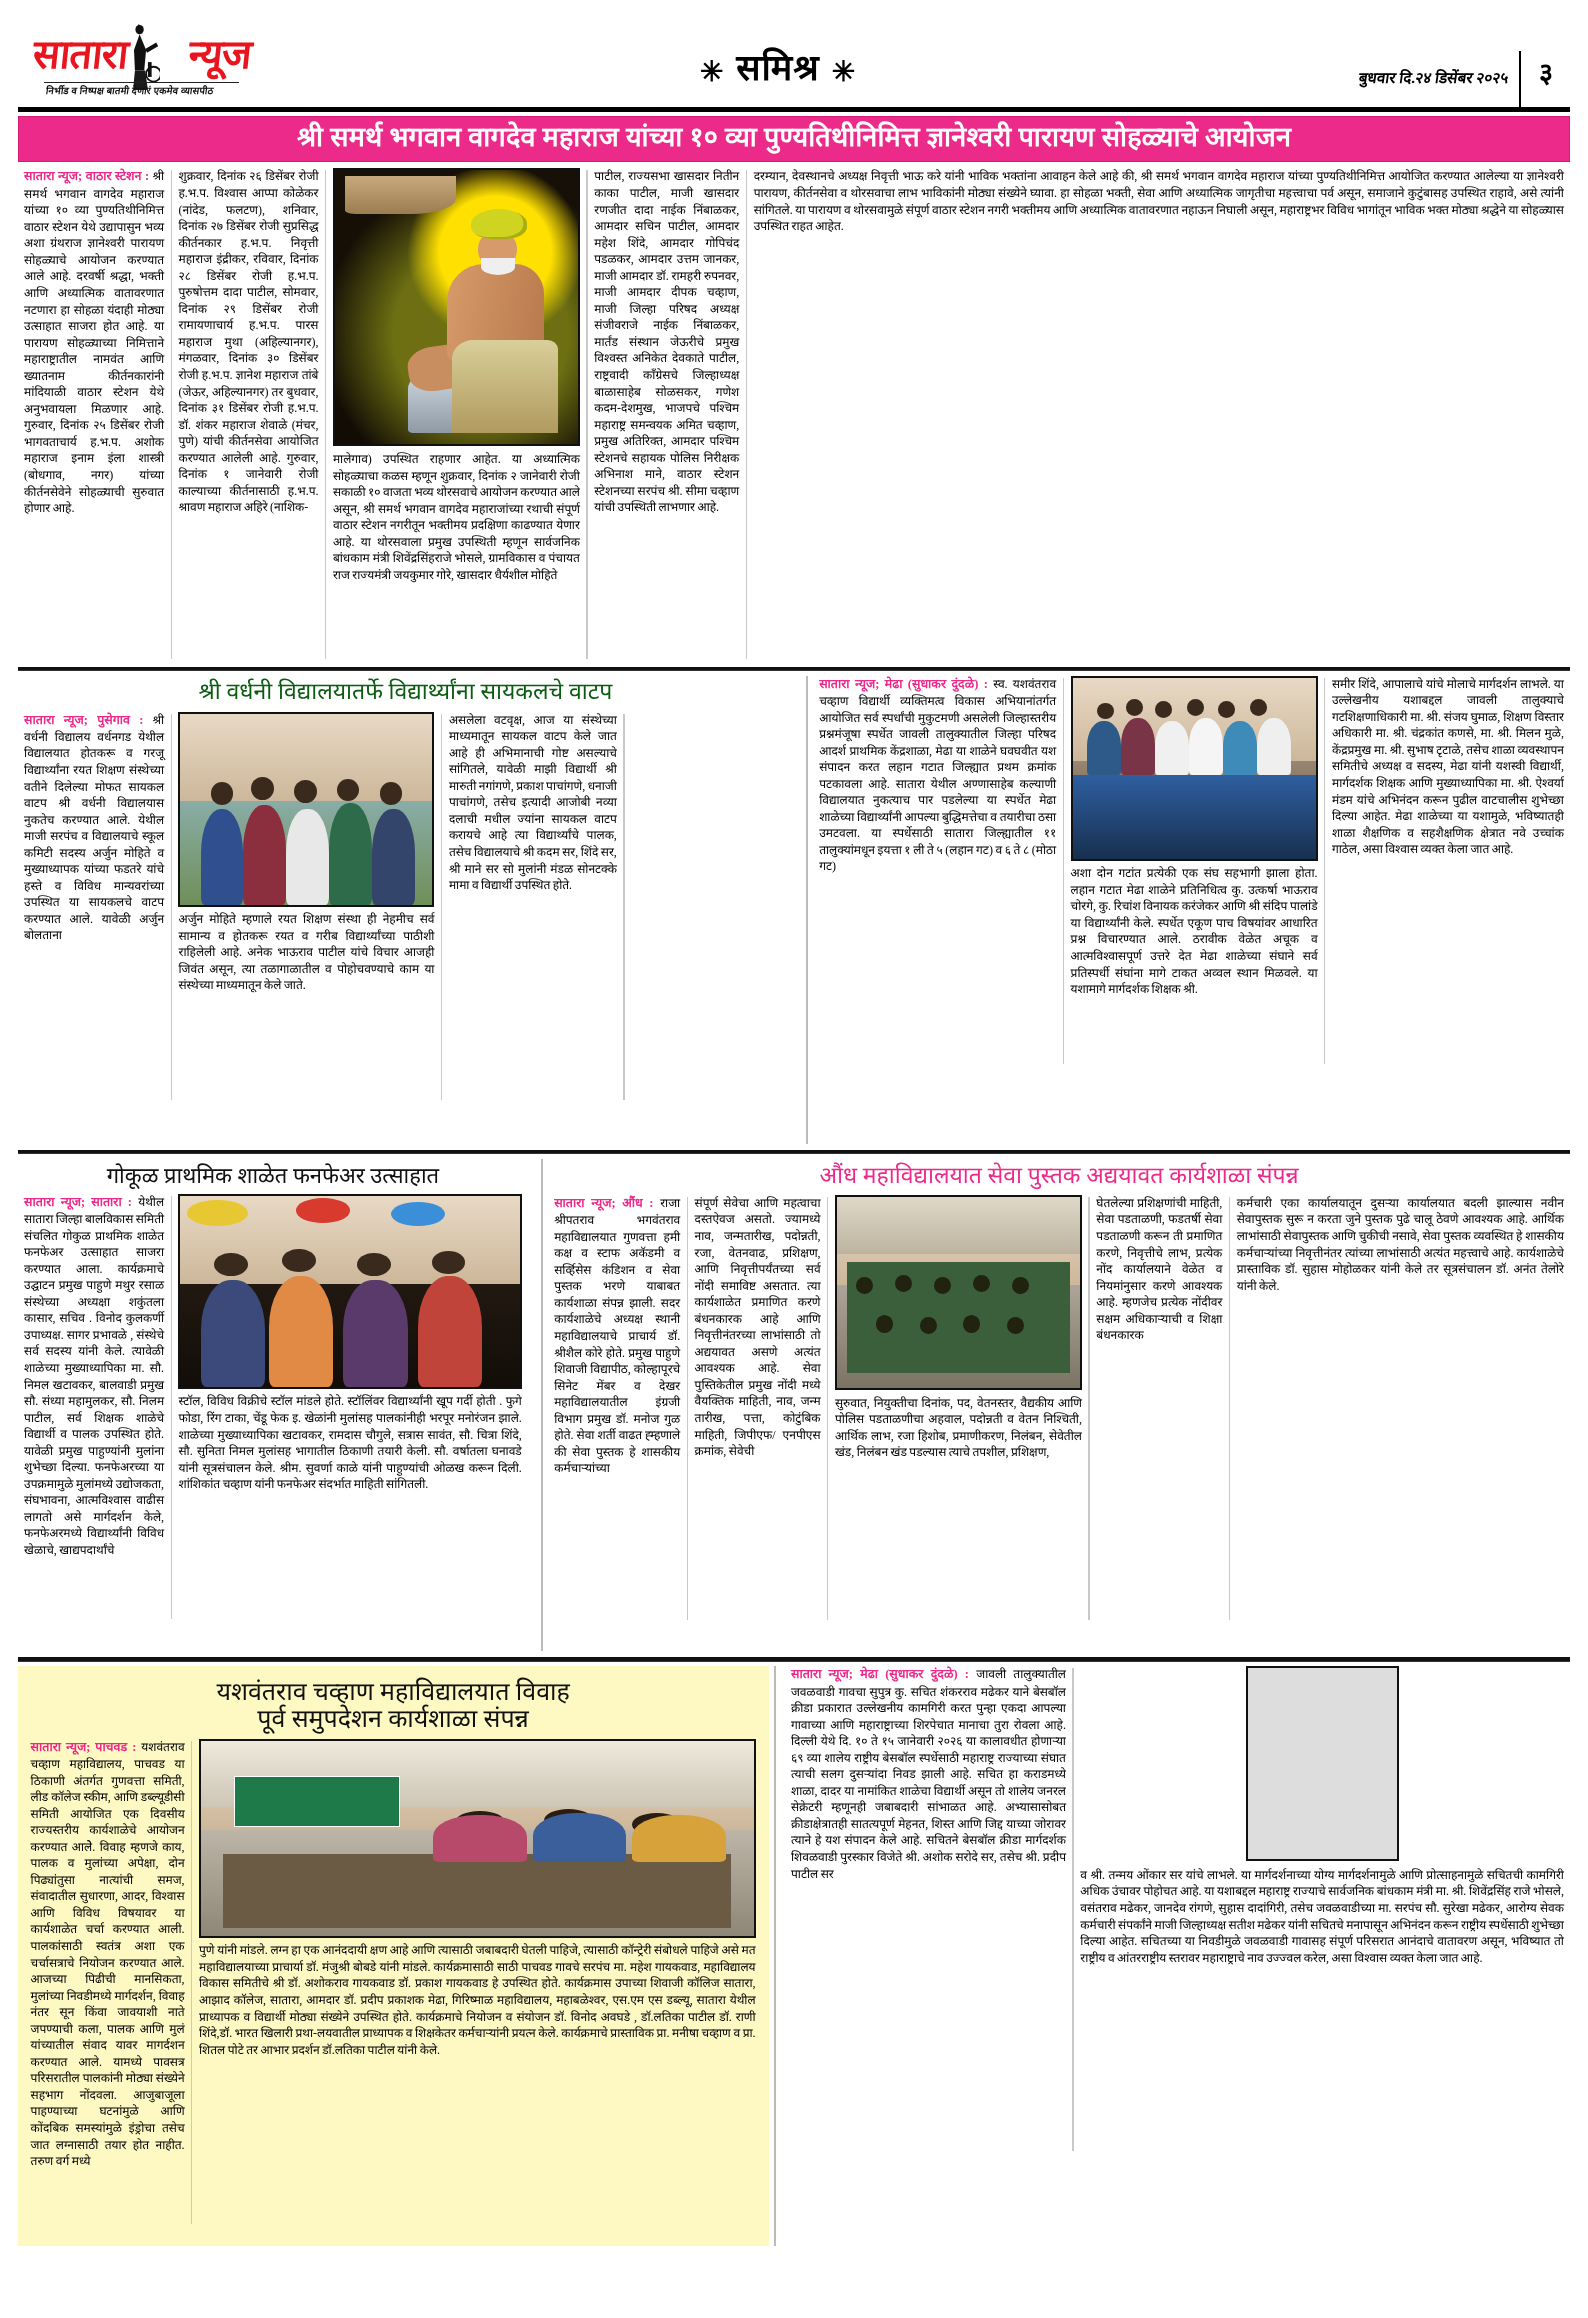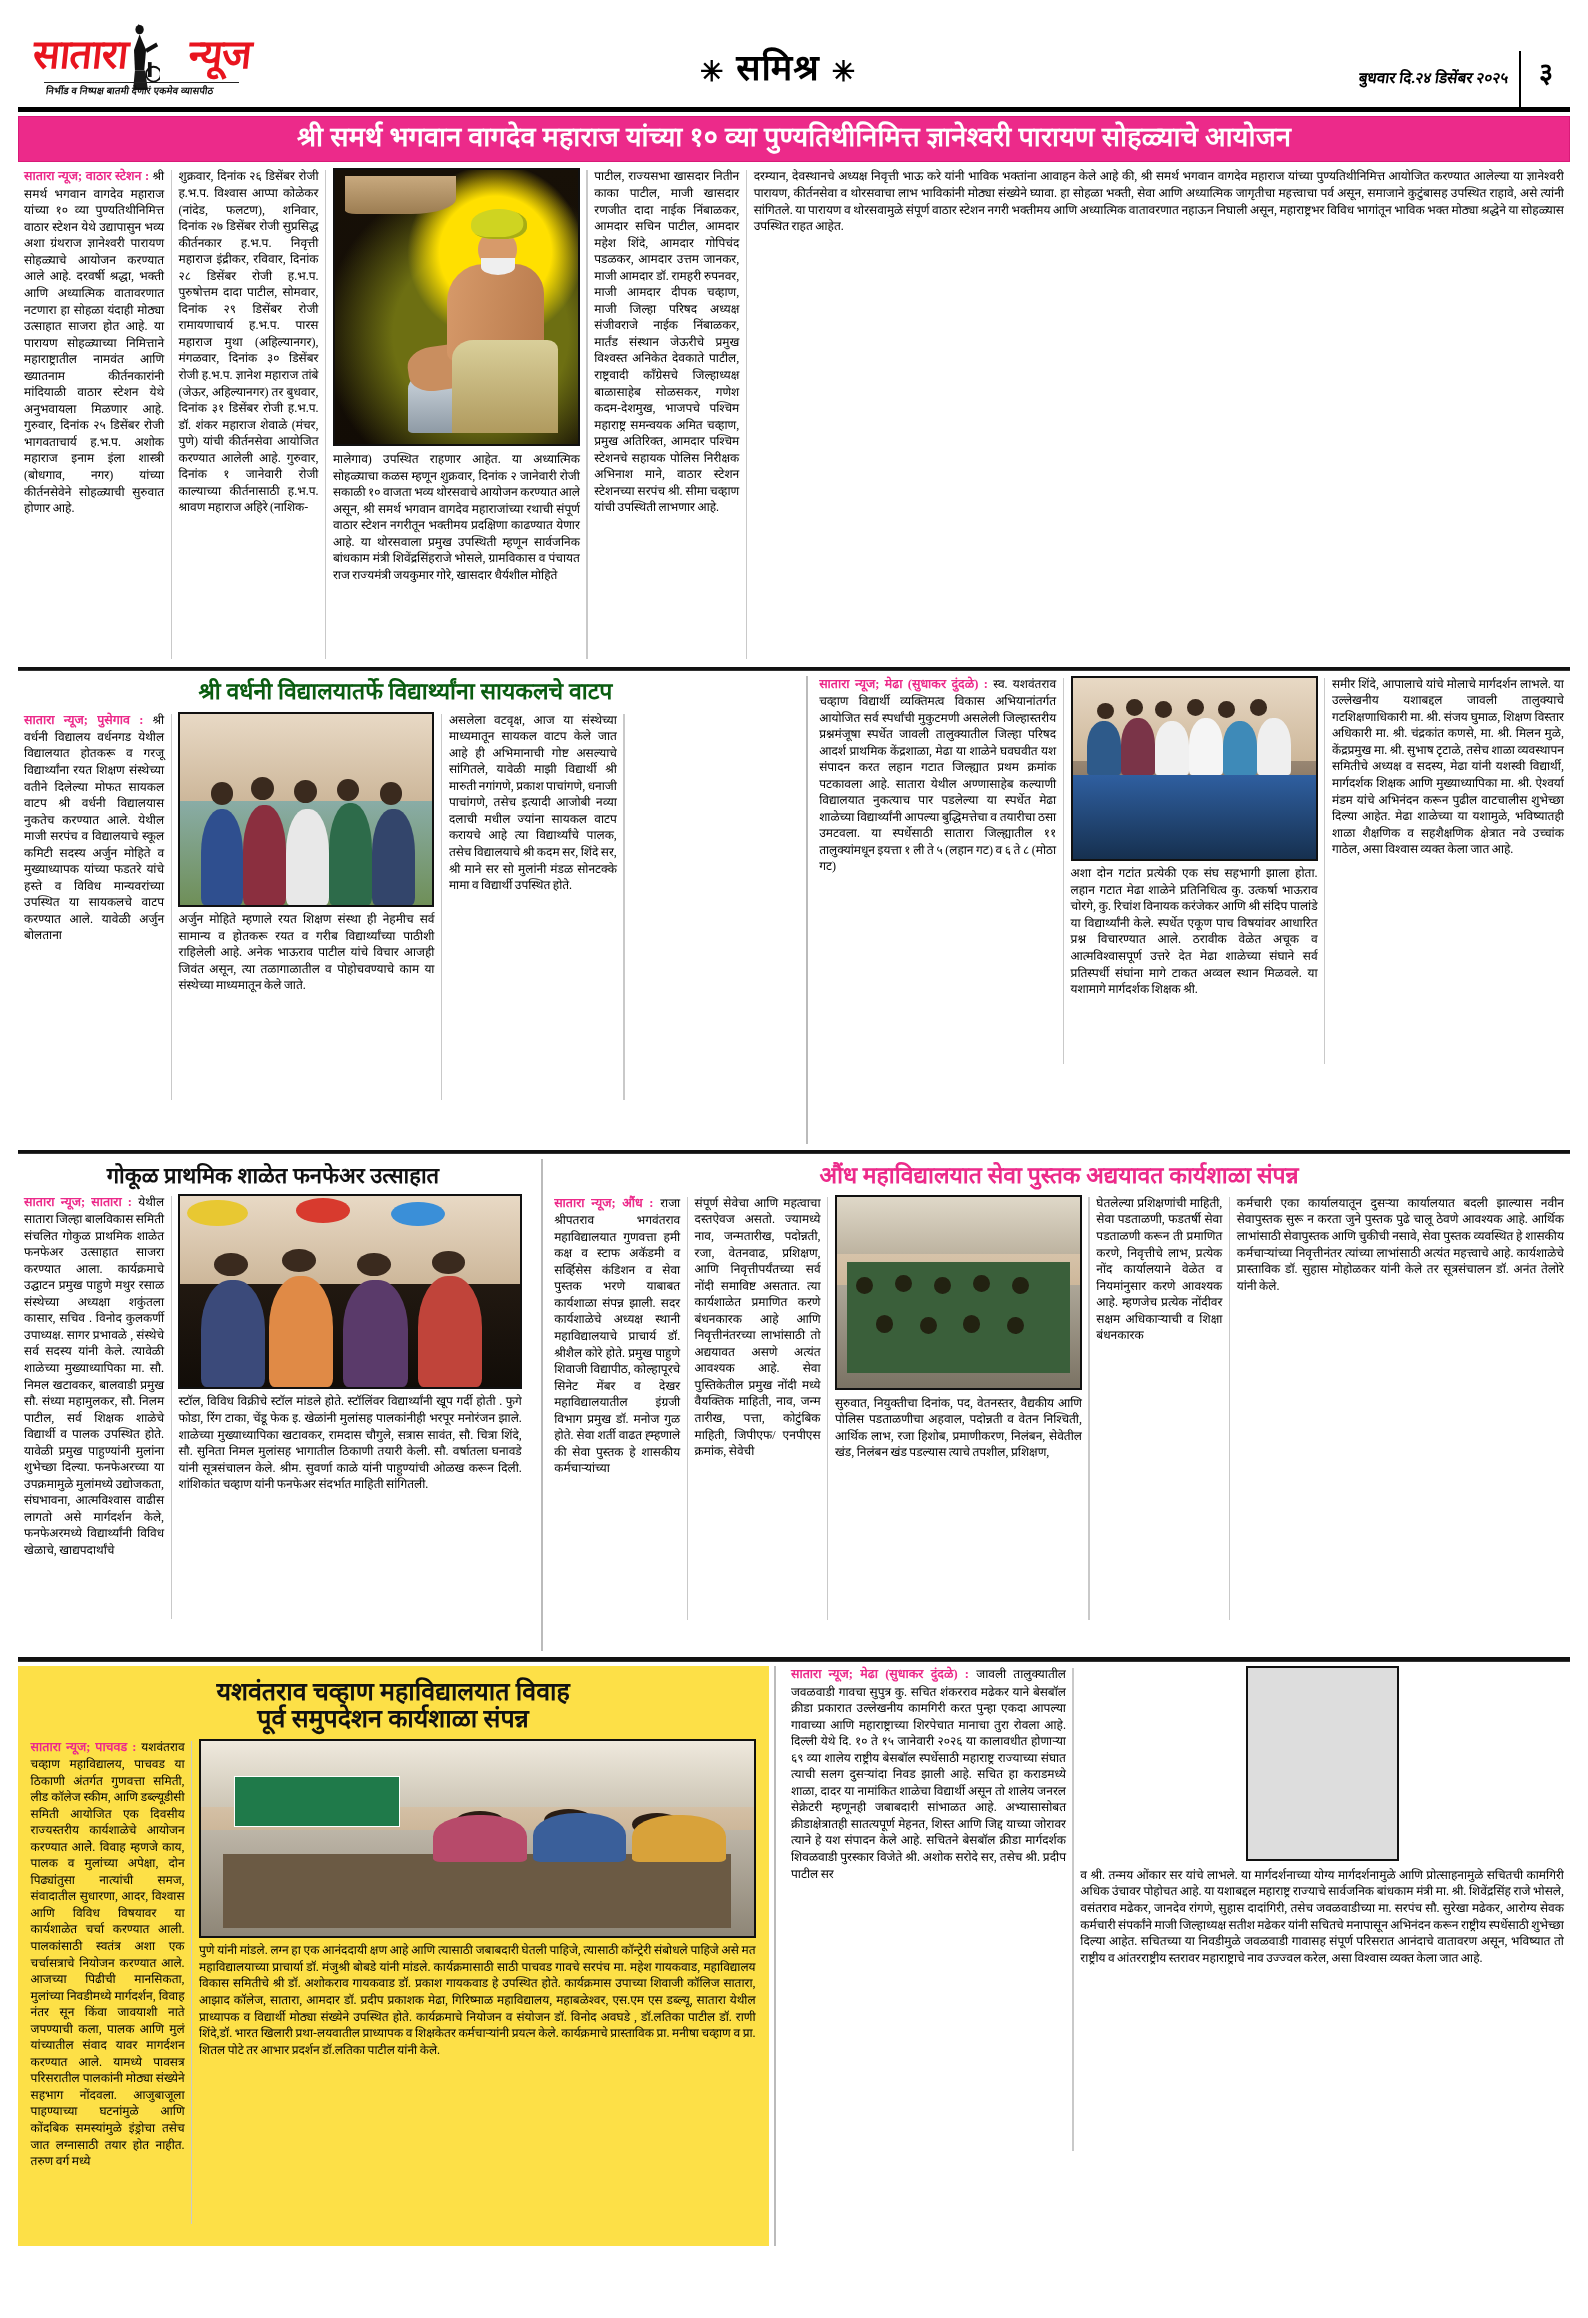--- a/index.html
+++ b/index.html
@@ -69,21 +69,21 @@
   .vdiv { width:1.4px; background:#c9c9c9; flex:0 0 1.4px; margin:1.9px 0; }
 
   .dateline { color:#ec2a8a; font-weight:bold; font-size:12.5px; display:inline; }
   .body-txt { display:inline;margin-top:27px; }
   p.para { margin:0 0 2.8px 0; text-indent:0; }
 
   
   .photo { border:2.3px solid #111; position:relative; overflow:hidden; background:#ddd; }
 
   
-  .head { font-weight:bold; line-height:1.08; text-align:center; padding:4.6px 2.8px 6.5px; }
+  .head { font-weight:normal; line-height:1.08; text-align:center; padding:4.6px 2.8px 6.5px; }
   .head-green { color:#0a5c10; font-size:23px; }
   .head-black { color:#111; font-size:22px; }
   .head-pink  { color:#ec2a8a; font-size:23px; }
   .head-big-black { color:#111; font-size:25px; }
 
   
   .saint {
     width:100%; height:100%;
     background:
       radial-gradient(circle at 66% 30%, #ffe000 0 56px, rgba(255,224,0,0) 88px),
@@ -132,21 +132,21 @@
   .bball .cap2 { position:absolute; left:26%; top:8%; width:48%; height:13%;
      background:#0f1630; border-radius:50% 50% 6% 6%; }
   .bball .fc { position:absolute; left:30%; top:19%; width:40%; height:20%;
      background:#c79162; border-radius:44%; }
   .bball .jr { position:absolute; left:12%; top:38%; width:76%; height:62%;
      background:linear-gradient(#ef7722,#d95d12); border-radius:28% 28% 4% 4%; }
   .bball .col { position:absolute; left:34%; top:36%; width:32%; height:9%;
      background:#0f1630; border-radius:0 0 40% 40%; }
 
   
-  .cream { background:#fde047; }
+  .cream { background:#fef9c3; }
 </style>
 </head>
 <body>
 
 <div class="page">
 
   <div class="masthead">
     <div class="logo-wrap">
       <div class="logo-red">
         <span>सातारा</span>

